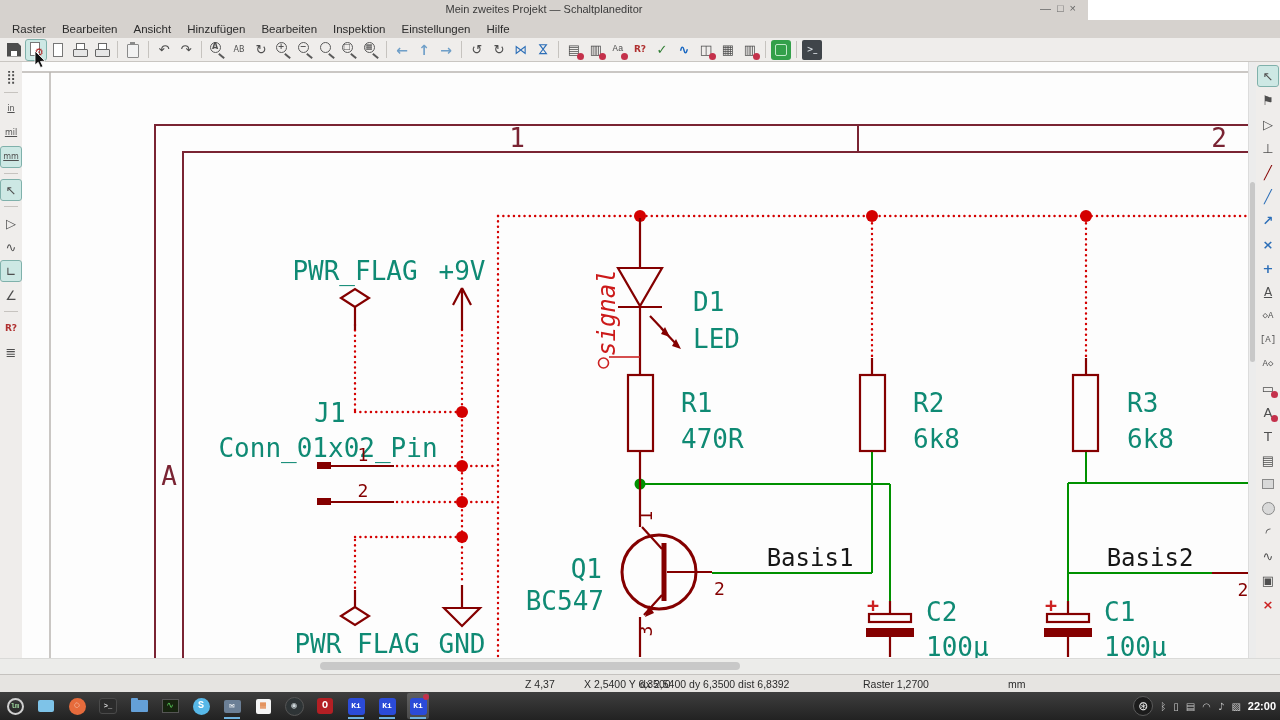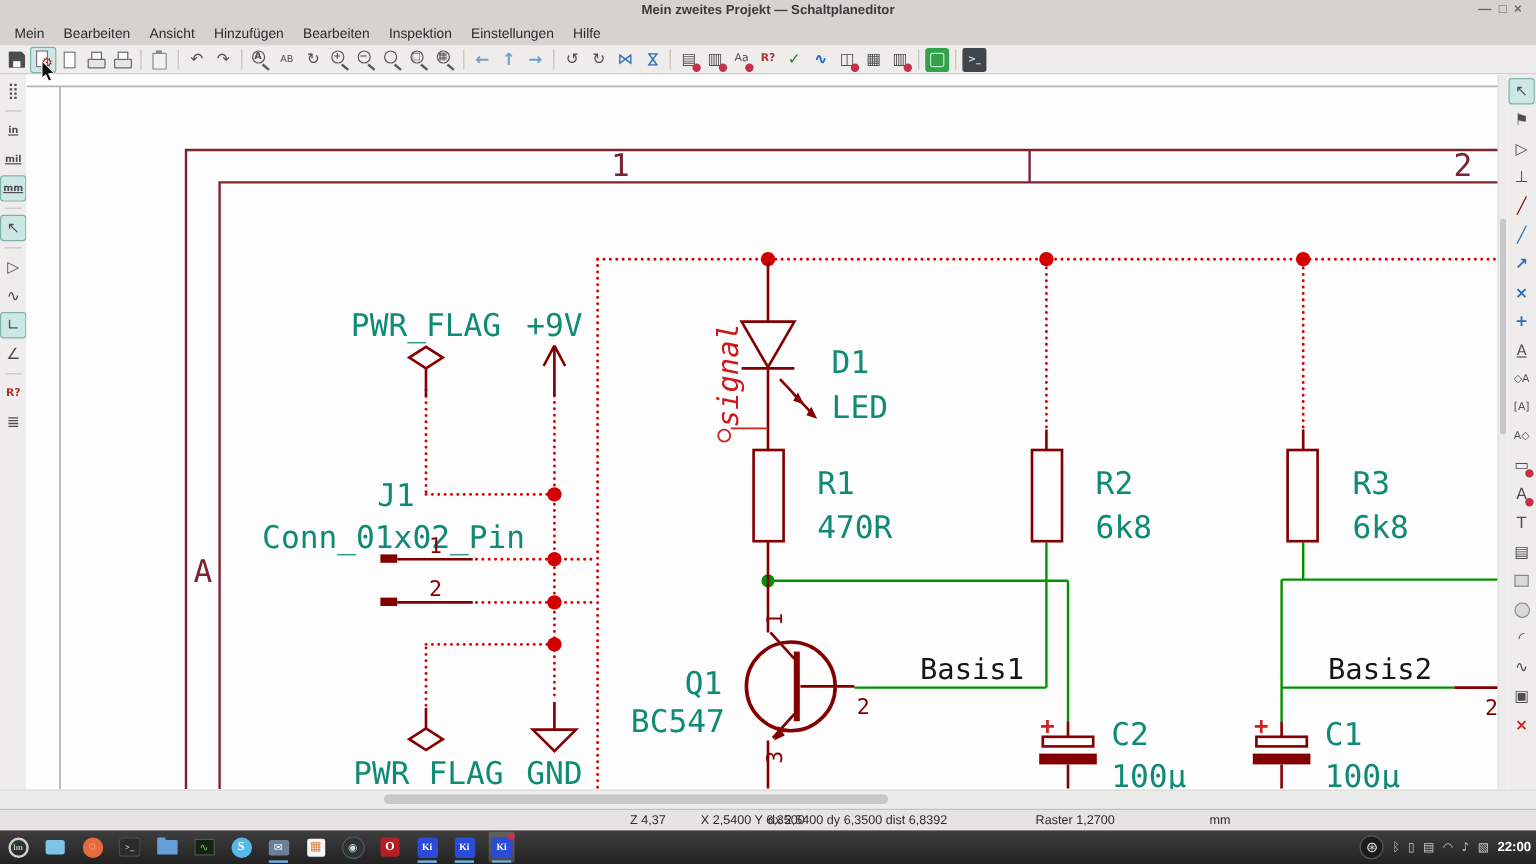--- a/index.html
+++ b/index.html
@@ -1,19 +1,19 @@
 <!DOCTYPE html>
 <html><head>
 <meta charset="utf-8">
 <style>
   html,body{margin:0;padding:0;background:#888;}
   .app{position:relative;width:1280px;height:720px;overflow:hidden;background:#fff;
        font-family:"Liberation Sans",sans-serif;}
   
-  .titlebar{position:absolute;left:0;top:0;width:1280px;height:20px;background:#d6d2ce;font-weight:bold;}
+  .titlebar{position:absolute;left:0;top:0;width:1088px;height:20px;background:#d6d2ce;}
   .title{position:absolute;left:0;right:0;top:3px;text-align:center;font-size:11px;color:#3a3a3a;}
   .winbtns{position:absolute;right:6px;top:2px;font-size:11px;color:#666;letter-spacing:6px;}
   
   .menubar{position:absolute;left:0;top:20px;width:1280px;height:18px;background:#d6d2ce;
            display:flex;align-items:center;padding-left:4px;box-sizing:border-box;}
   .mitem{font-size:11.5px;color:#2b2b2b;padding:0 8px;}
   
   .toolbar{position:absolute;left:0;top:38px;width:1280px;height:24px;background:#efedeb;
            border-bottom:1px solid #c9c6c2;display:flex;align-items:center;gap:2px;
            padding-left:4px;box-sizing:border-box;}
@@ -43,23 +43,23 @@
   .ic-annot .slot{font-size:9px;font-weight:700;color:#b03030;}
   .ic-erc .slot{color:#2e7d32;font-weight:700;}
   .ic-sim .slot{color:#1565c0;font-weight:700;}
   .ic-pcb{background:#33a04a;border-radius:3px;}
   .ic-pcb::before{content:"";position:absolute;inset:4px;border:1.5px solid #bfe8c8;border-radius:2px;}
   .ic-console{background:#40454a;border-radius:2px;}
   .ic-console .slot{color:#d7dde2;font-size:8px;font-weight:700;}
   .c-dred .slot{color:#840000;font-weight:700;}
   .c-blue .slot{color:#2d6fb8;font-weight:700;}
   .c-red .slot{color:#c22;font-weight:700;}
-  .ic-unit .slot{font-size:8px;font-weight:700;text-decoration:underline;text-align:center;}
+  .ic-unit .slot{font-size:8px;font-weight:400;text-decoration:underline;text-align:center;}
   .ulabel .slot{text-decoration:underline;font-size:12px;}
-  .small .slot{font-size:9px;}
+  .small .slot{font-size:9px;font-family:Liberation Mono, monospace;}
   .shape-rect::before{content:"";position:absolute;left:4px;top:5px;right:4px;bottom:5px;border:1.5px solid #8a8a8a;background:#d9d9d9;}
   .shape-circle::before{content:"";position:absolute;left:4px;top:4px;width:11px;height:11px;border:1.5px solid #8a8a8a;border-radius:50%;background:#d9d9d9;}
   
   .lefttb{position:absolute;left:0;top:62px;width:22px;bottom:46px;background:#efedeb;
           display:flex;flex-direction:column;align-items:center;gap:4px;padding-top:4px;box-sizing:border-box;}
   .righttb{position:absolute;right:0;top:62px;width:24px;bottom:46px;background:#efedeb;
            display:flex;flex-direction:column;align-items:center;gap:4px;padding-top:4px;box-sizing:border-box;}
   .hsep{width:14px;height:1px;background:#c6c3bf;margin:2px 0;flex:0 0 auto;}
   
   .canvas{position:absolute;left:22px;top:62px;width:1234px;height:596px;background:#fdfdfd;overflow:hidden;}
@@ -81,21 +81,21 @@
   .fr{stroke:#7a2433;stroke-width:2;fill:none;}
   
   .statusbar{position:absolute;left:0;top:674px;width:1280px;height:18px;background:#e6e4e1;
              border-top:1px solid #c5c2bf;font-size:10.5px;color:#2b2b2b;}
   .statusbar span{position:absolute;top:3px;white-space:pre;}
   
   .taskbar{position:absolute;left:0;top:692px;width:1280px;height:28px;
            background:linear-gradient(#3e3e3e,#222);display:flex;align-items:center;}
   .apps{display:flex;align-items:center;gap:9px;padding-left:4px;}
   .tki{position:relative;width:22px;height:26px;display:flex;align-items:center;justify-content:center;
-       font-family:Liberation Serif, serif;flex:0 0 auto;}
+       font-family:Liberation Mono, monospace;flex:0 0 auto;}
   .tki .slot{position:absolute;z-index:1;line-height:1;}
   .ul{background-image:linear-gradient(#6fb3e0,#6fb3e0);background-position:bottom center;
       background-size:16px 2px;background-repeat:no-repeat;}
   .active{background-color:rgba(255,255,255,.18);border-radius:2px;}
   .tk-mint::before{content:"";width:17px;height:17px;border:2px solid #d0d0d0;border-radius:50%;box-sizing:border-box;}
   .tk-mint .slot{color:#9fd89f;font-size:7px;font-weight:700;}
   .tk-win::before{content:"";width:16px;height:12px;background:#7ec3e8;border-radius:2px;}
   .tk-orange::before{content:"";width:17px;height:17px;background:#e66b3c;border-radius:50%;}
   .tk-orange .slot{color:#fff;font-size:10px;font-weight:700;}
   .tk-term::before{content:"";width:16px;height:14px;background:#2b2b2b;border-radius:3px;border:1px solid #4a4a4a;}
@@ -130,21 +130,21 @@
 
 <div class="app">
 
   <div class="titlebar">
     <div class="title">Mein zweites Projekt — Schaltplaneditor</div>
     <div class="winbtns"><span>—</span><span>□</span><span>×</span></div>
   </div>
 
   <div class="menubar">
 
-  <span class="mitem"><span>Mein</span></span>
+  <span class="mitem"><span>Raster</span></span>
       <span class="mitem"><span>Bearbeiten</span></span>
       <span class="mitem"><span>Ansicht</span></span>
       <span class="mitem"><span>Hinzufügen</span></span>
       <span class="mitem"><span>Bearbeiten</span></span>
       <span class="mitem"><span>Inspektion</span></span>
       <span class="mitem"><span>Einstellungen</span></span>
       <span class="mitem"><span>Hilfe</span></span>
     </div>
 
   <div class="toolbar">

